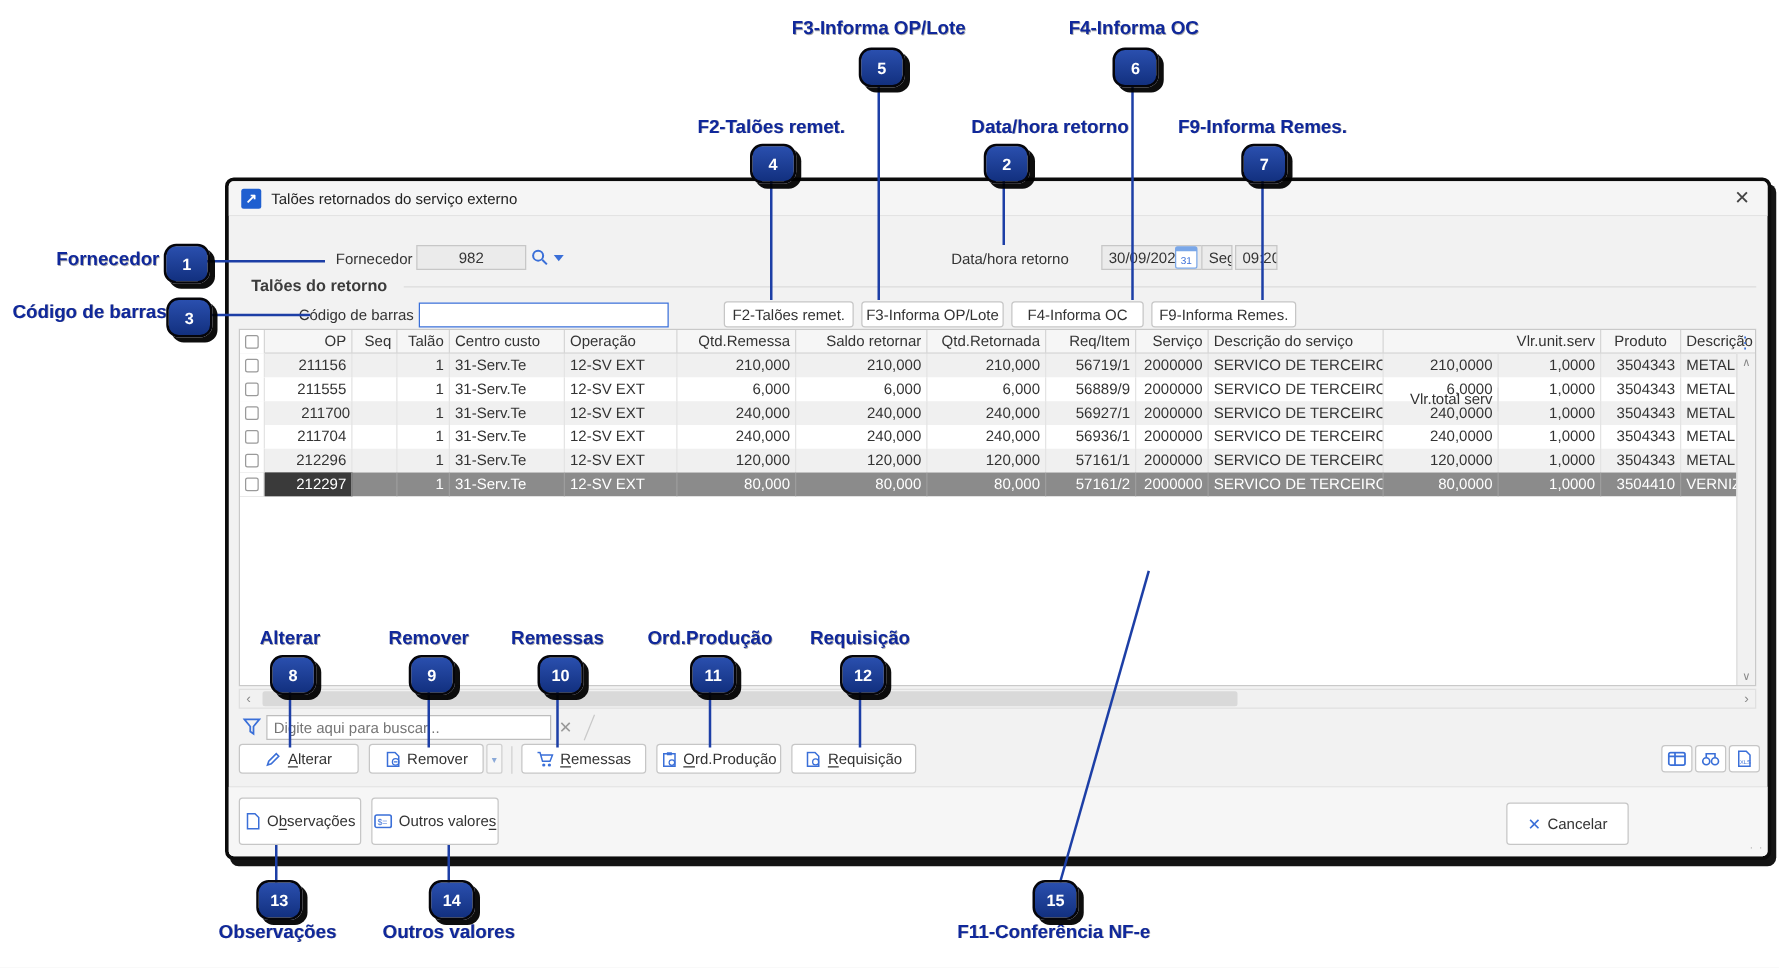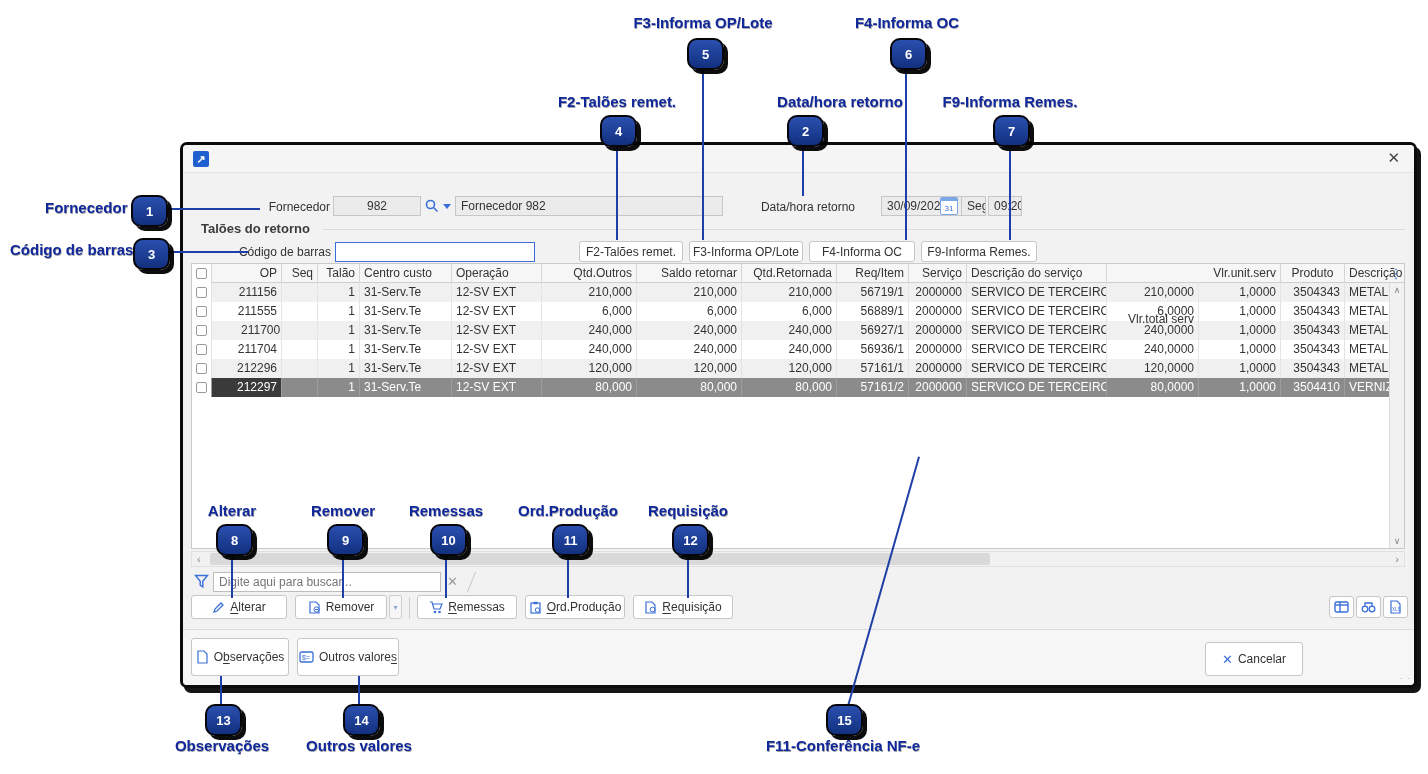--- a/index.html
+++ b/index.html
@@ -78,33 +78,33 @@
   .co-line.h{height:2px}
   .co-diag{position:absolute;left:920px;top:457px;width:259px;height:2px;background:#1d3fa6;
            transform:rotate(105.9deg);transform-origin:0 0;z-index:29}
 </style>
 </head>
 <body>
 
 <div class="win">
   <div class="titlebar">
     <div class="appicon">↗</div>
+    <div class="wtitle">Talões retornados do serviço externo</div>
     <div class="closex">✕</div>
   </div>
 
   <div class="lbl r" style="left:20px;top:52px;width:127px">Fornecedor</div>
   <div class="fld r" style="left:150px;top:51px;width:88px;text-align:center">982</div>
   <span class="svgi" style="position:absolute;left:242px;top:54px">
     <svg width="14" height="14">
         <circle cx="5.5" cy="5.5" r="4" fill="none" stroke="#3a6fd8" stroke-width="1.6"></circle>
         <line x1="8.8" y1="8.8" x2="12.5" y2="12.5" stroke="#3a6fd8" stroke-width="1.6"></line>
       </svg>
   </span>
   <span class="chev" style="position:absolute;left:260px;top:59px"></span>
-  <div class="fld" style="left:272px;top:51px;width:268px">Fornecedor 982</div>
 
   <div class="lbl r" style="left:560px;top:52px;width:112px">Data/hora retorno</div>
   <div class="fld" style="left:698px;top:51px;width:88px">30/09/2024</div>
   <div style="position:absolute;left:757px;top:52px;width:18px;height:18px;border:1px solid #7aa7e8;border-radius:2px;background:#fff;color:#3a6fd8;font-size:8px;text-align:center;line-height:16px;border-top:4px solid #7aa7e8">31</div>
   <div class="fld" style="left:778px;top:51px;width:25px">Seg</div>
   <div class="fld" style="left:805px;top:51px;width:34px">09:20</div>
 
   <div class="grouptitle" style="left:18px;top:76px">Talões do retorno</div>
   <div class="hline" style="left:140px;top:84px;width:1082px"></div>
 
@@ -118,21 +118,21 @@
   <div class="tablebox">
       <div class="trow thead">
         <div class="tc l cbcell" style="width: 20px;">
           <span class="cb"></span>
         </div>
         <div class="tc r" style="width: 70px;">OP</div>
         <div class="tc r" style="width: 36px;">Seq</div>
         <div class="tc r" style="width: 42px;">Talão</div>
         <div class="tc l" style="width: 92px;">Centro custo</div>
         <div class="tc l" style="width: 90px;">Operação</div>
-        <div class="tc r" style="width: 95px;">Qtd.Outros</div>
+        <div class="tc r" style="width: 95px;">Qtd.Remessa</div>
         <div class="tc r" style="width: 105px;">Saldo retornar</div>
         <div class="tc r" style="width: 95px;">Qtd.Retornada</div>
         <div class="tc r" style="width: 72px;">Req/Item</div>
         <div class="tc r" style="width: 58px;">Serviço</div>
         <div class="tc l" style="width: 140px;">Descrição do serviço</div>
         <div class="tc r" style="width: 92px; margin-top: 46px;">Vlr.total serv</div>
         <div class="tc r" style="width: 82px;">Vlr.unit.serv</div>
         <div class="tc r" style="width: 64px; text-align: center;">Produto</div>
         <div class="tc l" style="width: 80px;">Descrição</div>
       </div>
@@ -161,21 +161,21 @@
           <span class="cb"></span>
         </div>
         <div class="tc r" style="width: 70px;">211555</div>
         <div class="tc r" style="width: 36px;"></div>
         <div class="tc r" style="width: 42px;">1</div>
         <div class="tc l" style="width: 92px;">31-Serv.Te</div>
         <div class="tc l" style="width: 90px;">12-SV EXT</div>
         <div class="tc r" style="width: 95px;">6,000</div>
         <div class="tc r" style="width: 105px;">6,000</div>
         <div class="tc r" style="width: 95px;">6,000</div>
-        <div class="tc r" style="width: 72px;">56889/1</div>
+        <div class="tc r" style="width: 72px;">56889/9</div>
         <div class="tc r" style="width: 58px;">2000000</div>
         <div class="tc l" style="width: 140px;">SERVICO DE TERCEIROS</div>
         <div class="tc r" style="width: 92px;">6,0000</div>
         <div class="tc r" style="width: 82px;">1,0000</div>
         <div class="tc r" style="width: 64px;">3504343</div>
         <div class="tc l" style="width: 80px;">METAL GL</div>
       </div>
       <div class="trow odd">
         <div class="tc l cbcell" style="width: 20px;">
           <span class="cb"></span>

